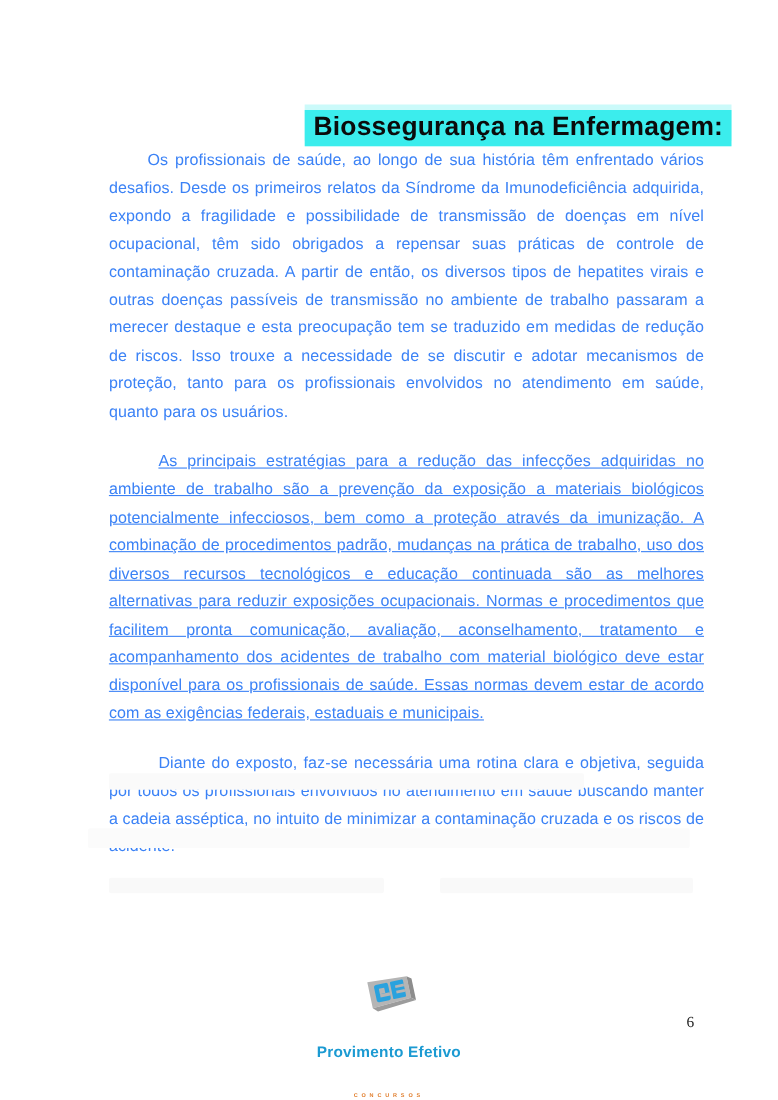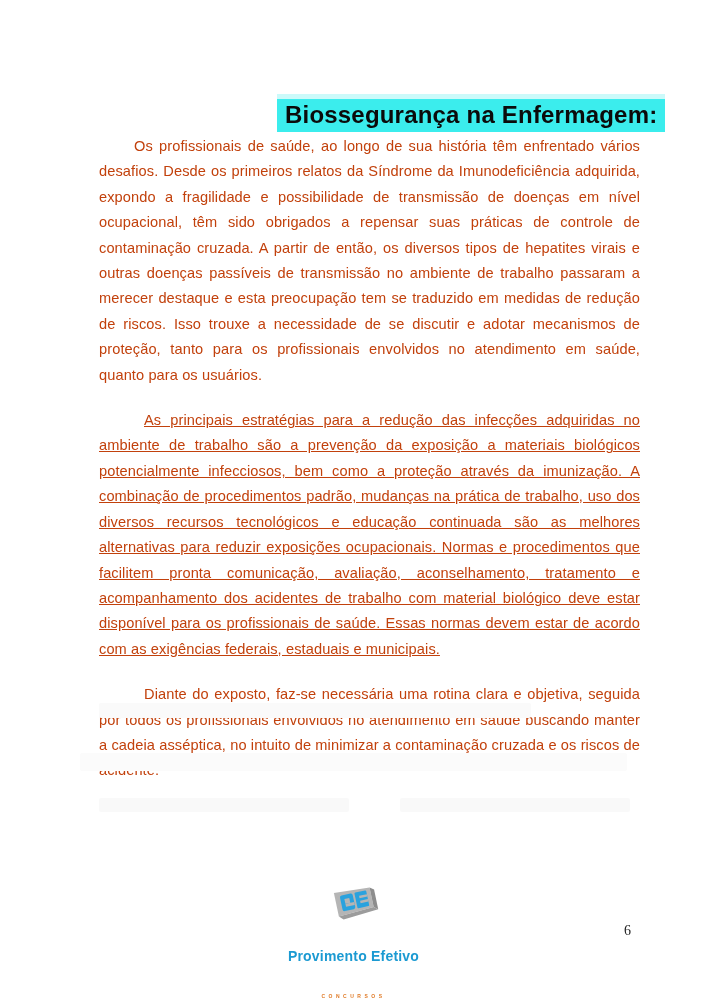--- a/index.html
+++ b/index.html
@@ -26,21 +26,21 @@
     font-weight:bold;
     letter-spacing:0.2px;
     padding:2px 8px 3px 8px;
     box-shadow:0 -5px 0 rgba(185,248,248,0.75);
     white-space:nowrap;
   }
   
   .body-text{
     position:absolute;
     left:99px;top:134px;width:541px;
-    color:#c2410c;
+    color:#3b82f6;
     font-size:14.6px;
     line-height:25.4px;
     text-align:justify;
     letter-spacing:0.1px;
   }
   .body-text p{margin:0 0 20px 0;}
   .para-1{text-indent:35px;}
   .para-2{text-indent:45px;text-decoration:underline;}
   .para-3{text-indent:45px;}
   

